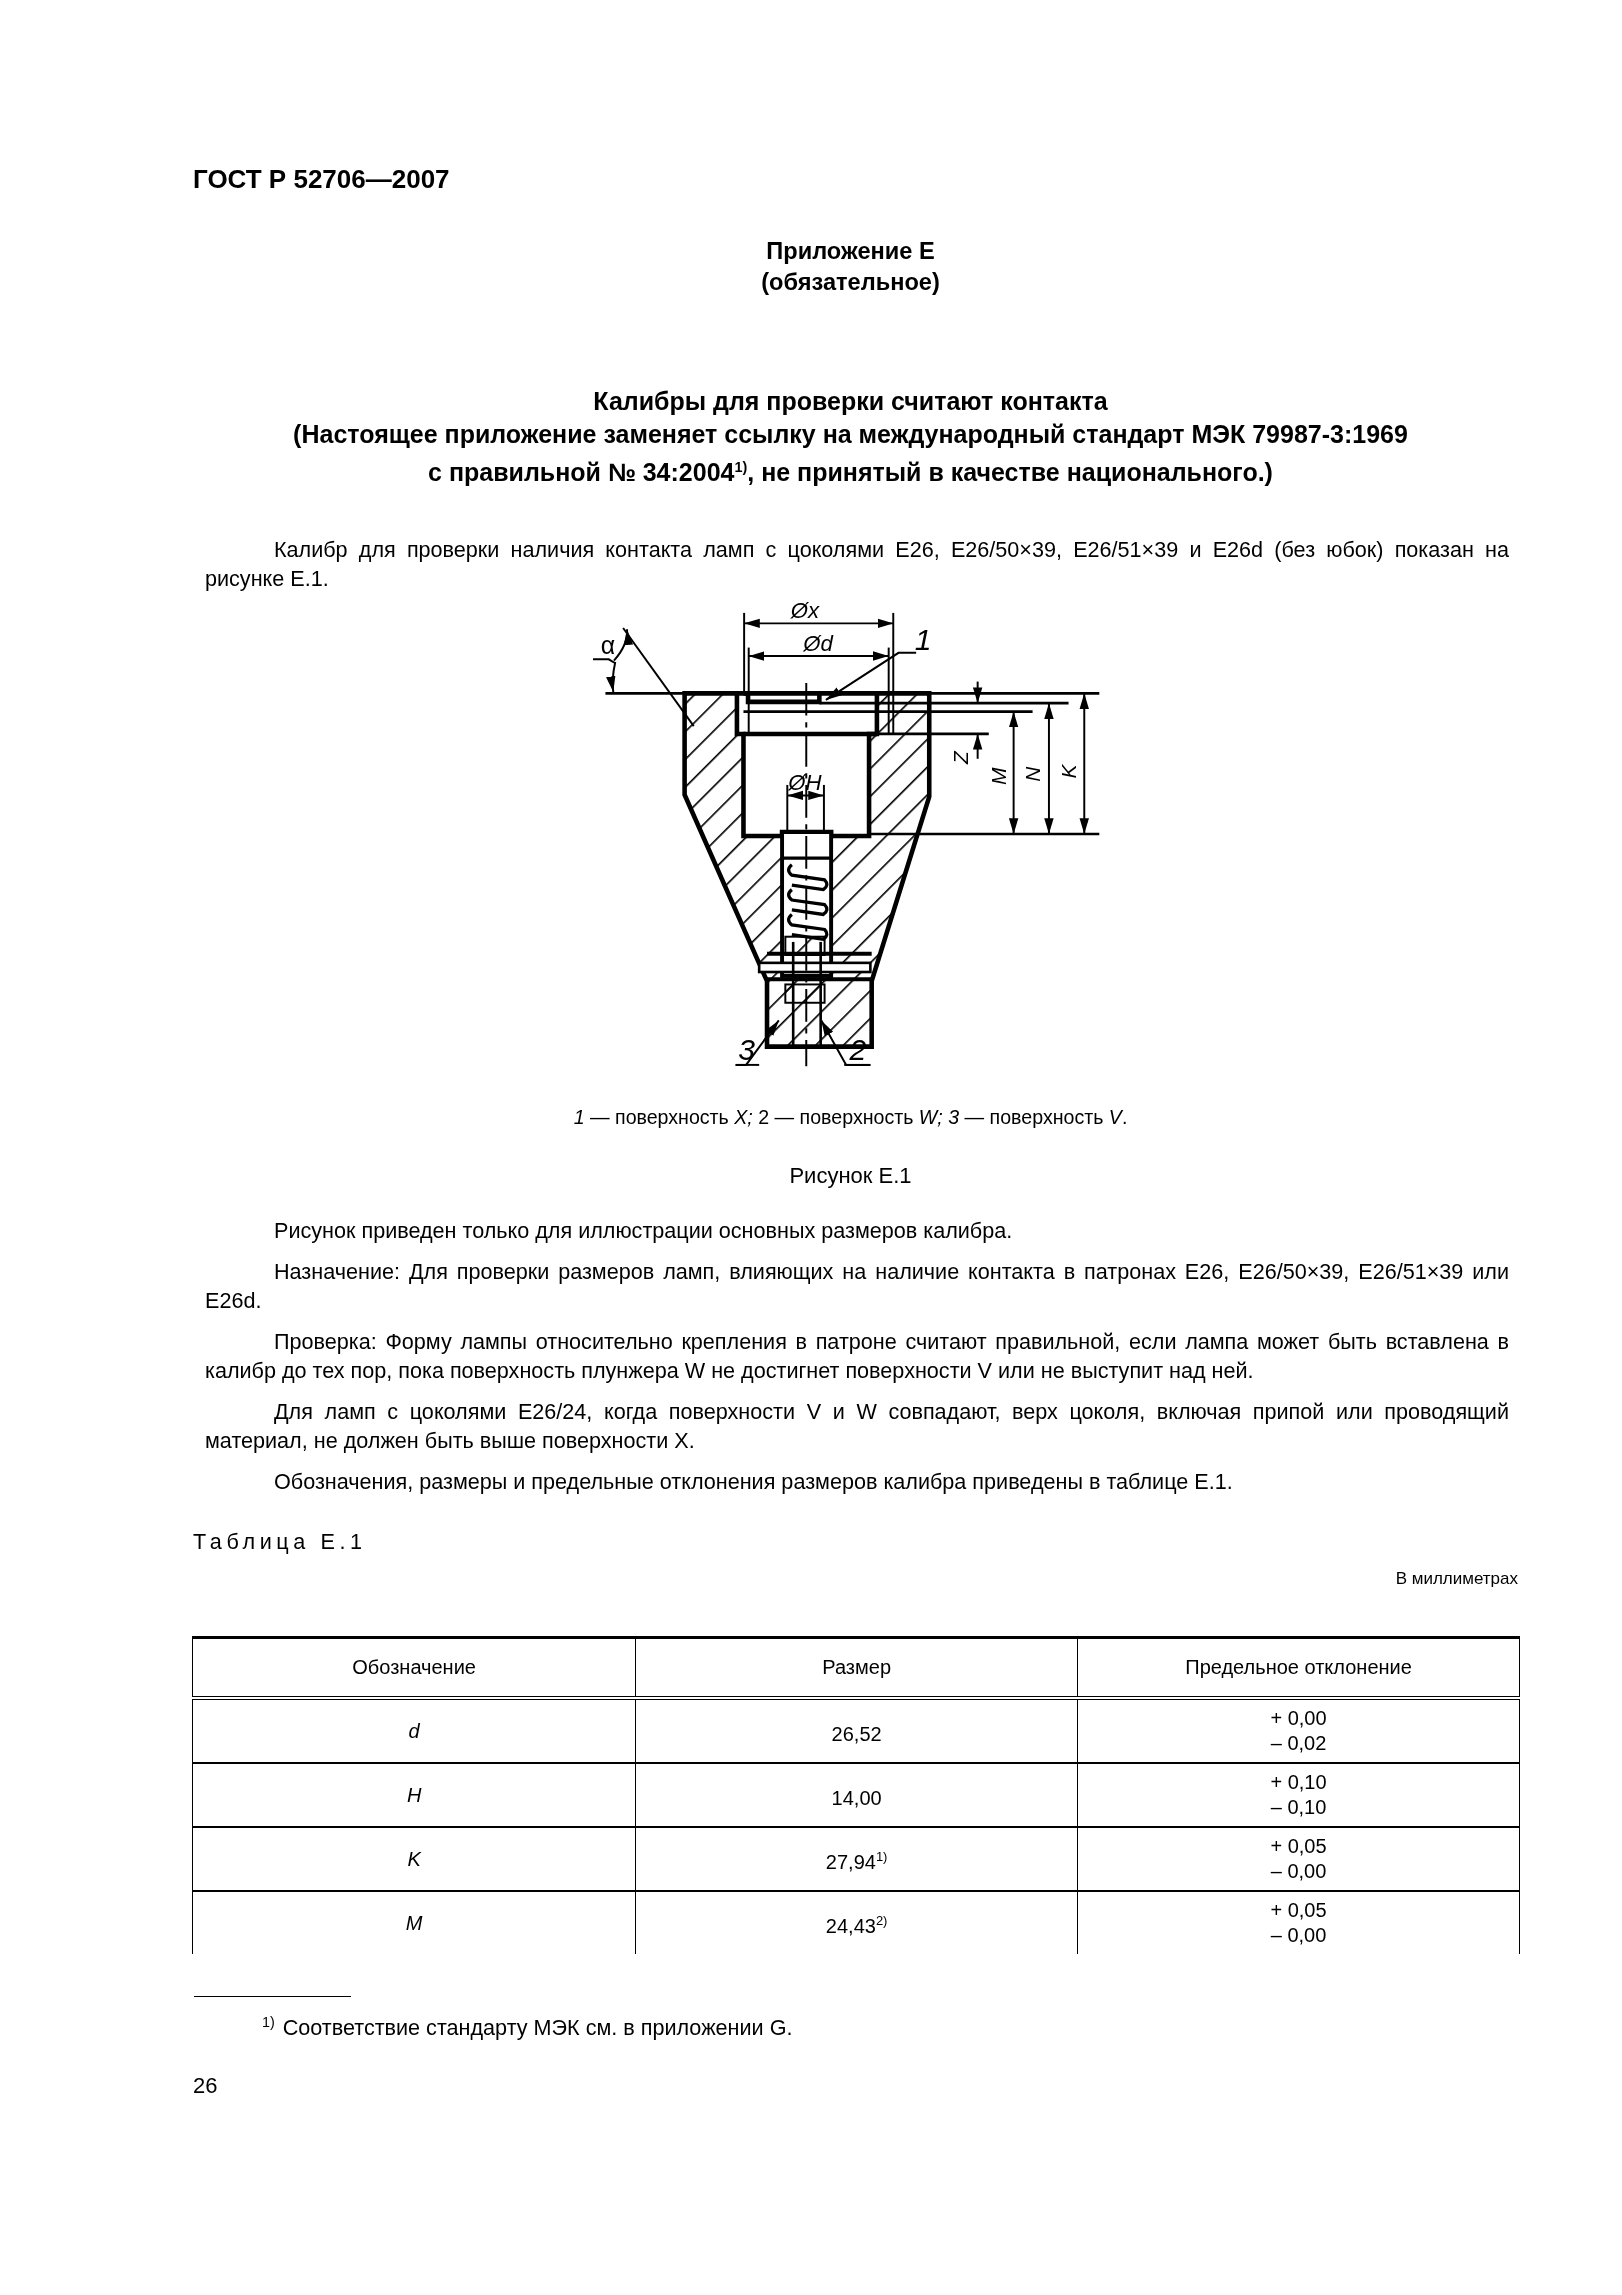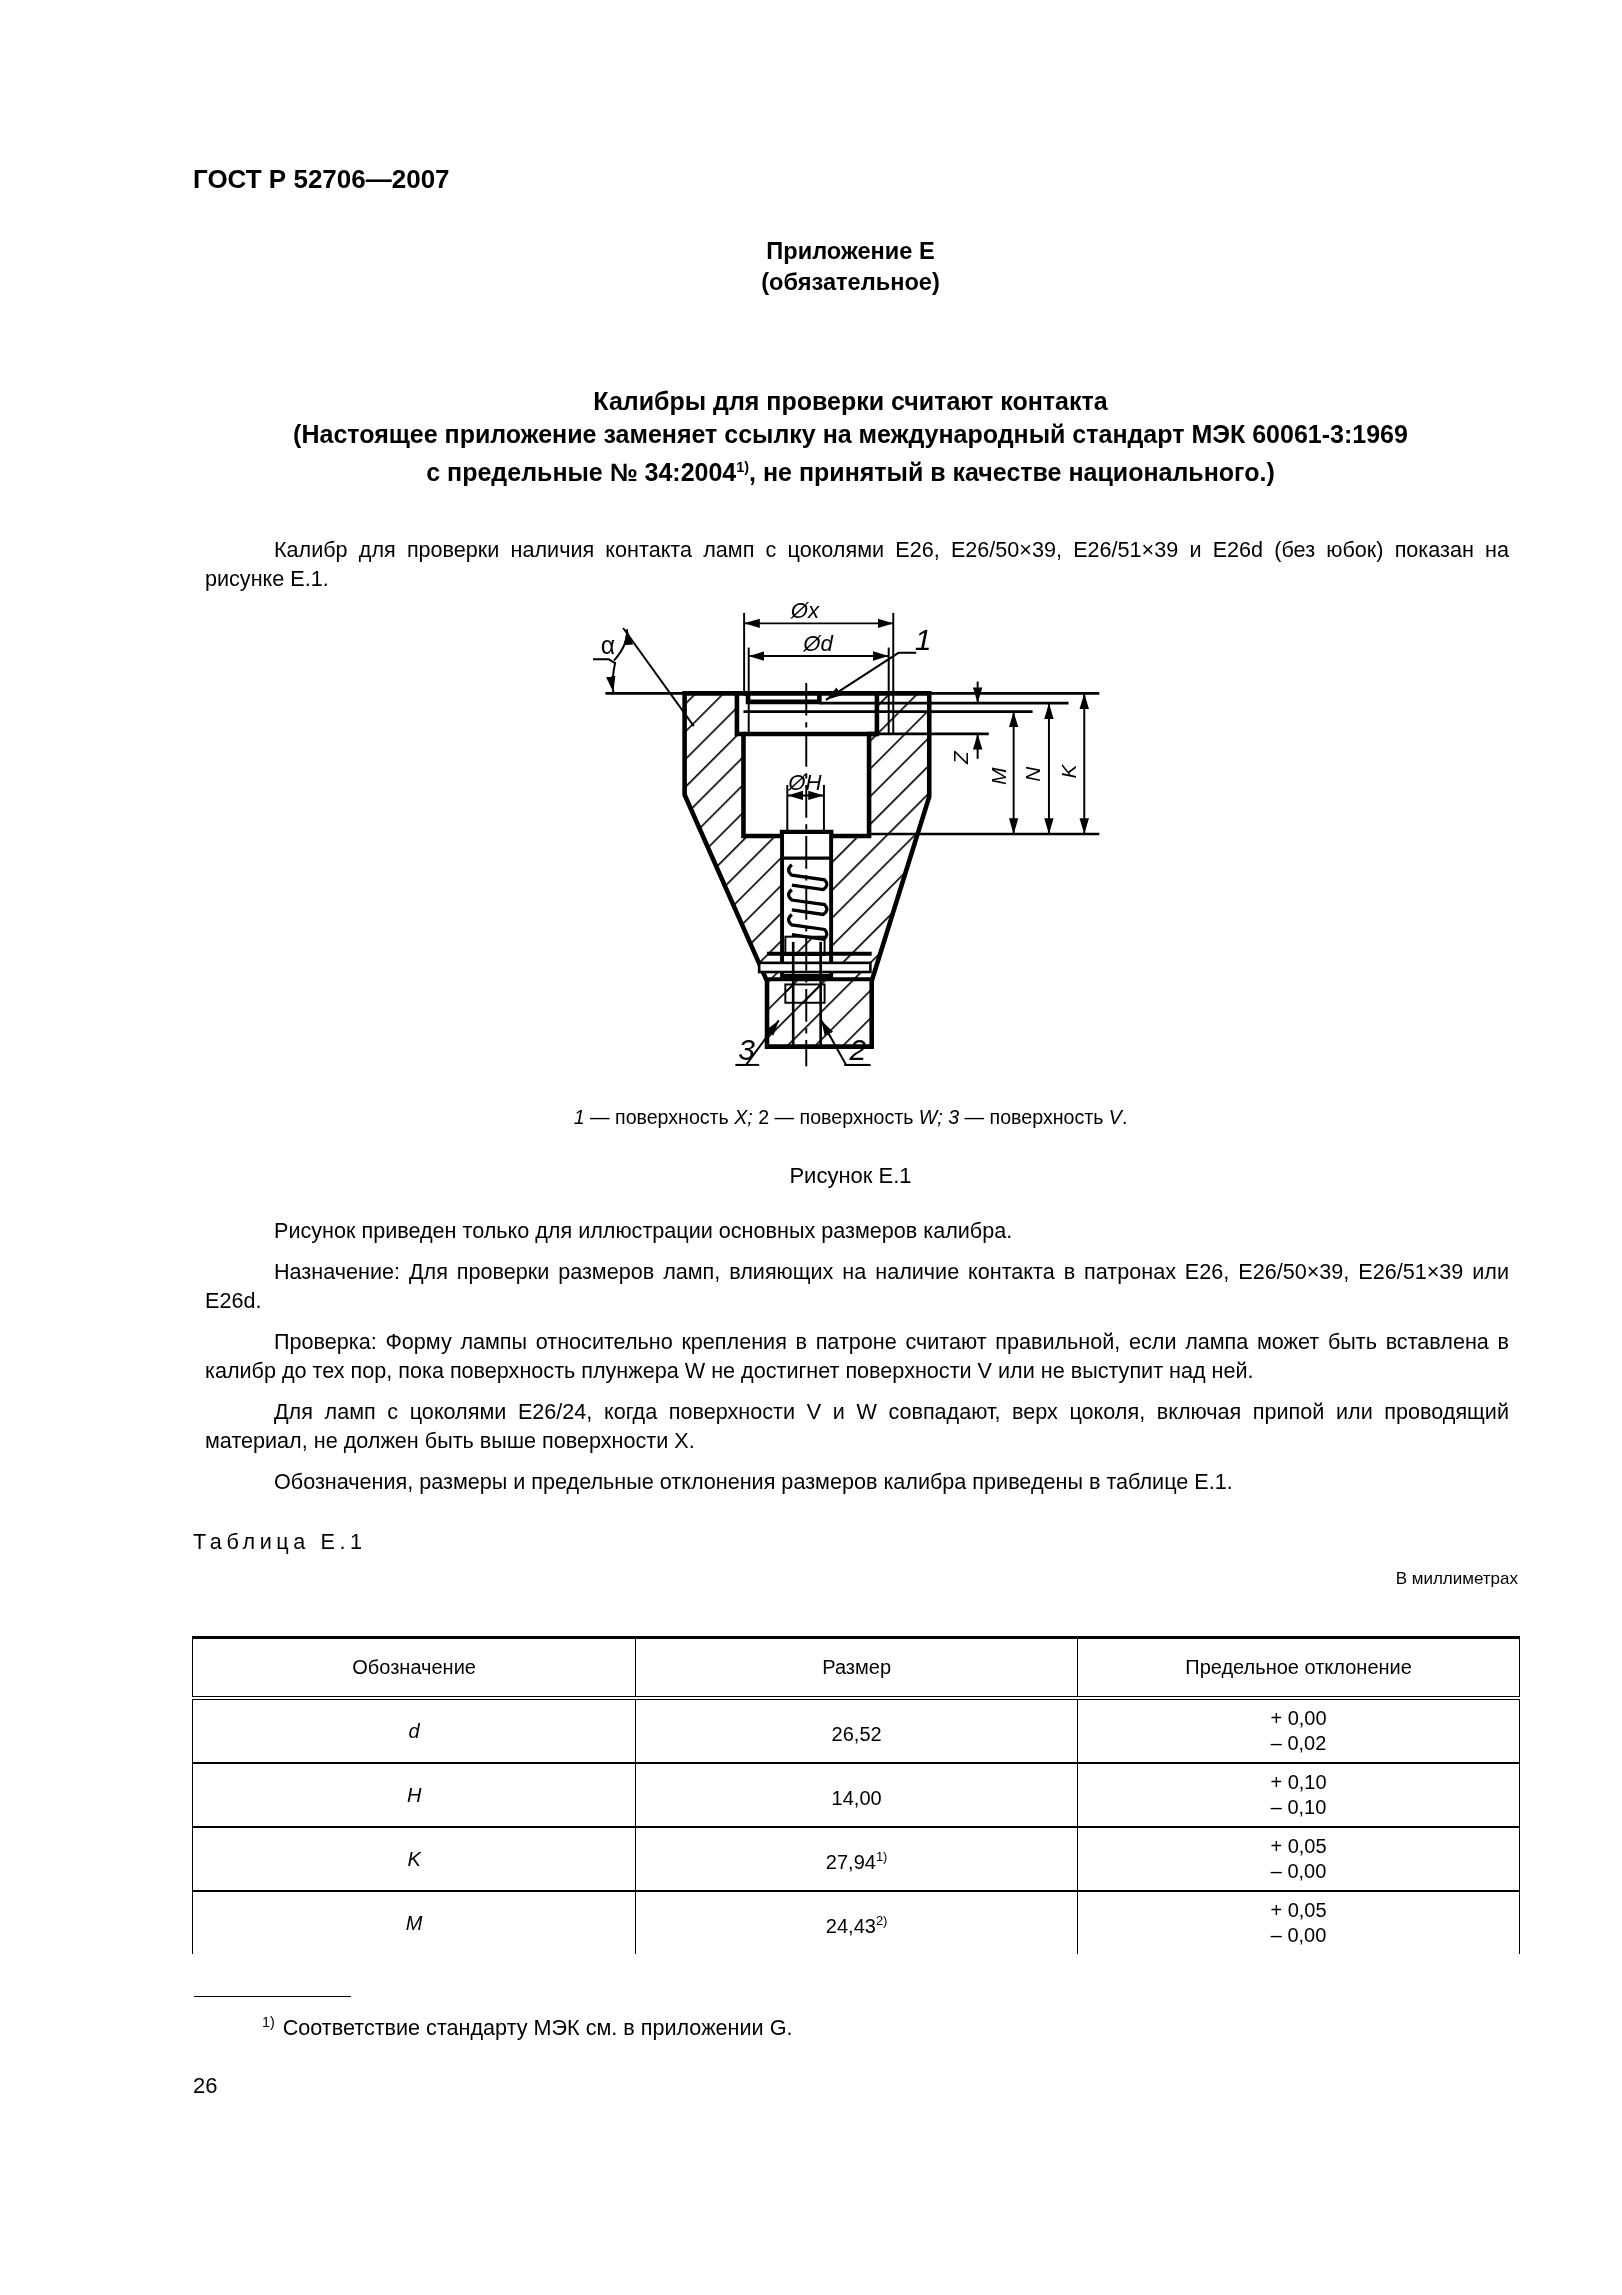--- a/index.html
+++ b/index.html
@@ -37,22 +37,22 @@
 
 <div class="abs hdr">ГОСТ Р 52706—2007</div>
 
 <div class="abs center appx">
   <div>Приложение Е</div>
   <div>(обязательное)</div>
 </div>
 
 <div class="abs center title">
   <div>Калибры для проверки считают контакта</div>
-  <div>(Настоящее приложение заменяет ссылку на международный стандарт МЭК 60061-3:1969</div>
-  <div><span>с предельные № 34:2004</span><sup>1)</sup><span>, не принятый в качестве национального.)</span></div>
+  <div>(Настоящее приложение заменяет ссылку на международный стандарт МЭК 79987-3:1969</div>
+  <div><span>с правильной № 34:2004</span><sup>1)</sup><span>, не принятый в качестве национального.)</span></div>
 </div>
 
 <div class="abs para" style="top:523px;">
   <p>Калибр для проверки наличия контакта ламп с цоколями Е26, Е26/50×39, Е26/51×39 и Е26d (без юбок) показан на рисунке Е.1.</p>
 </div>
 
 <svg class="fig" width="1623" height="1112" viewBox="0 0 2480 1700">
   <defs>
     <pattern id="hatch" patternUnits="userSpaceOnUse" width="30" height="30" patternTransform="rotate(45)">
       <line x1="0" y1="0" x2="0" y2="30" stroke="#000" stroke-width="5"></line>

